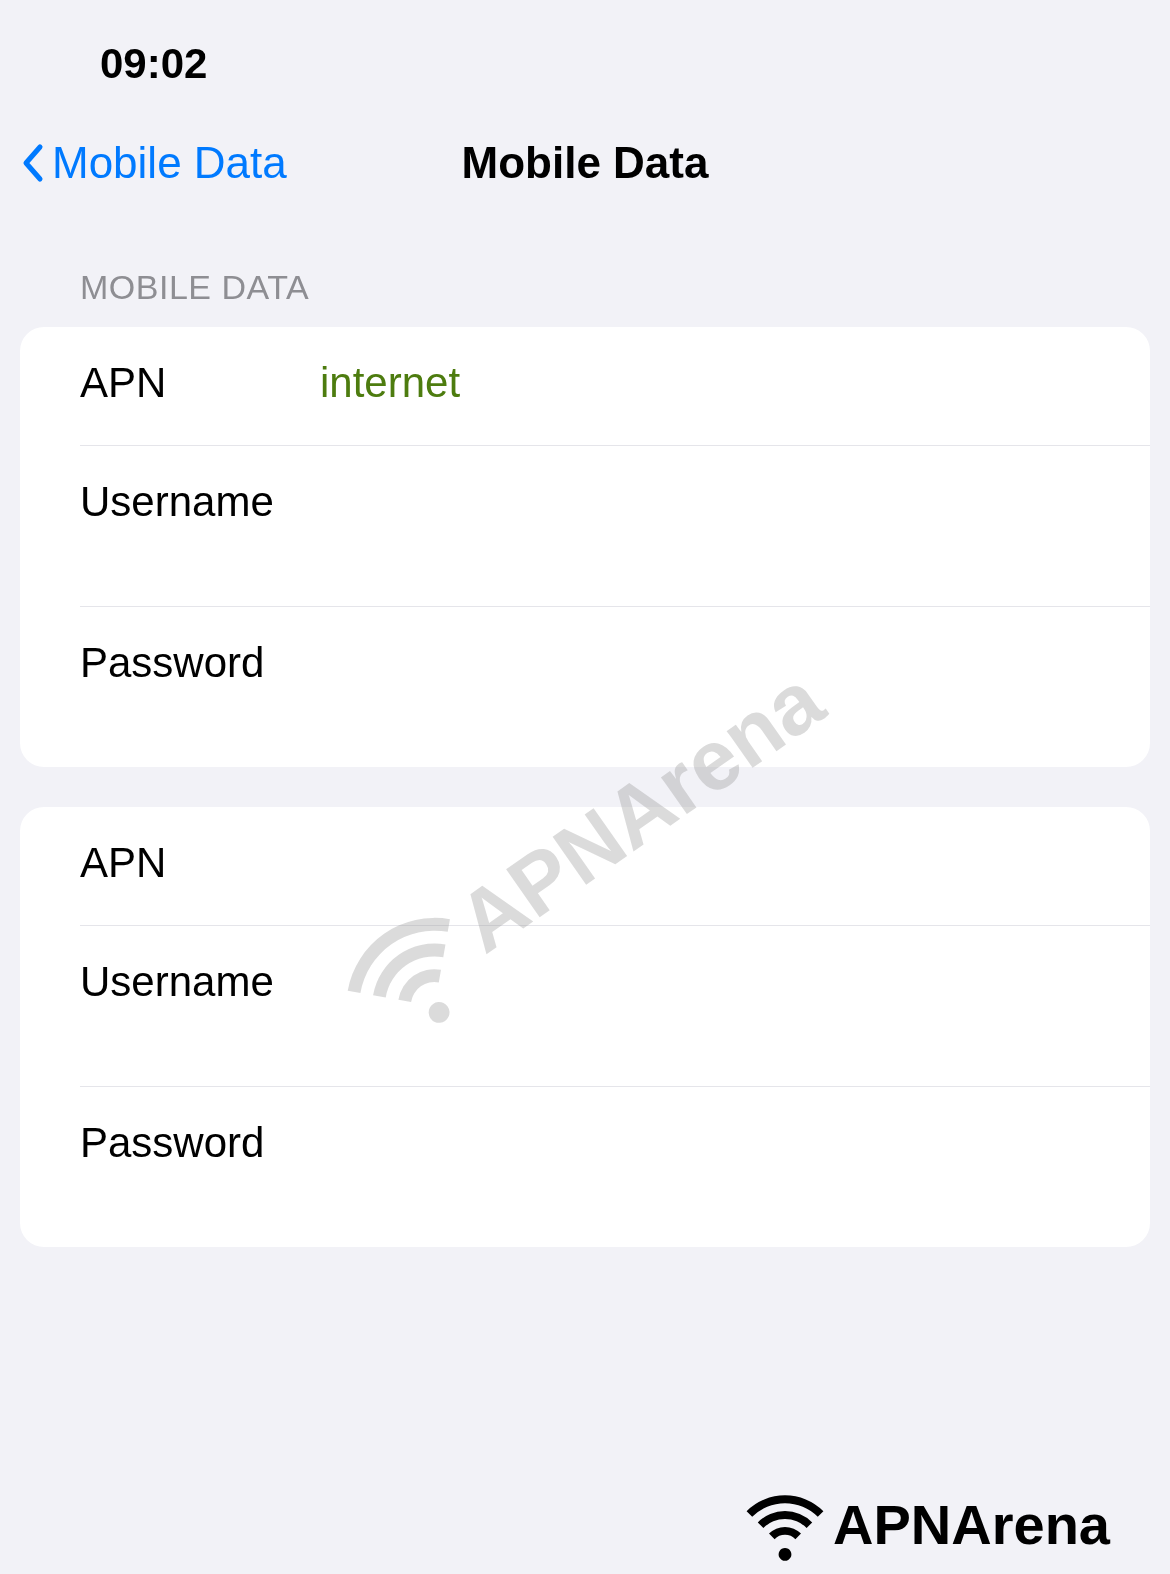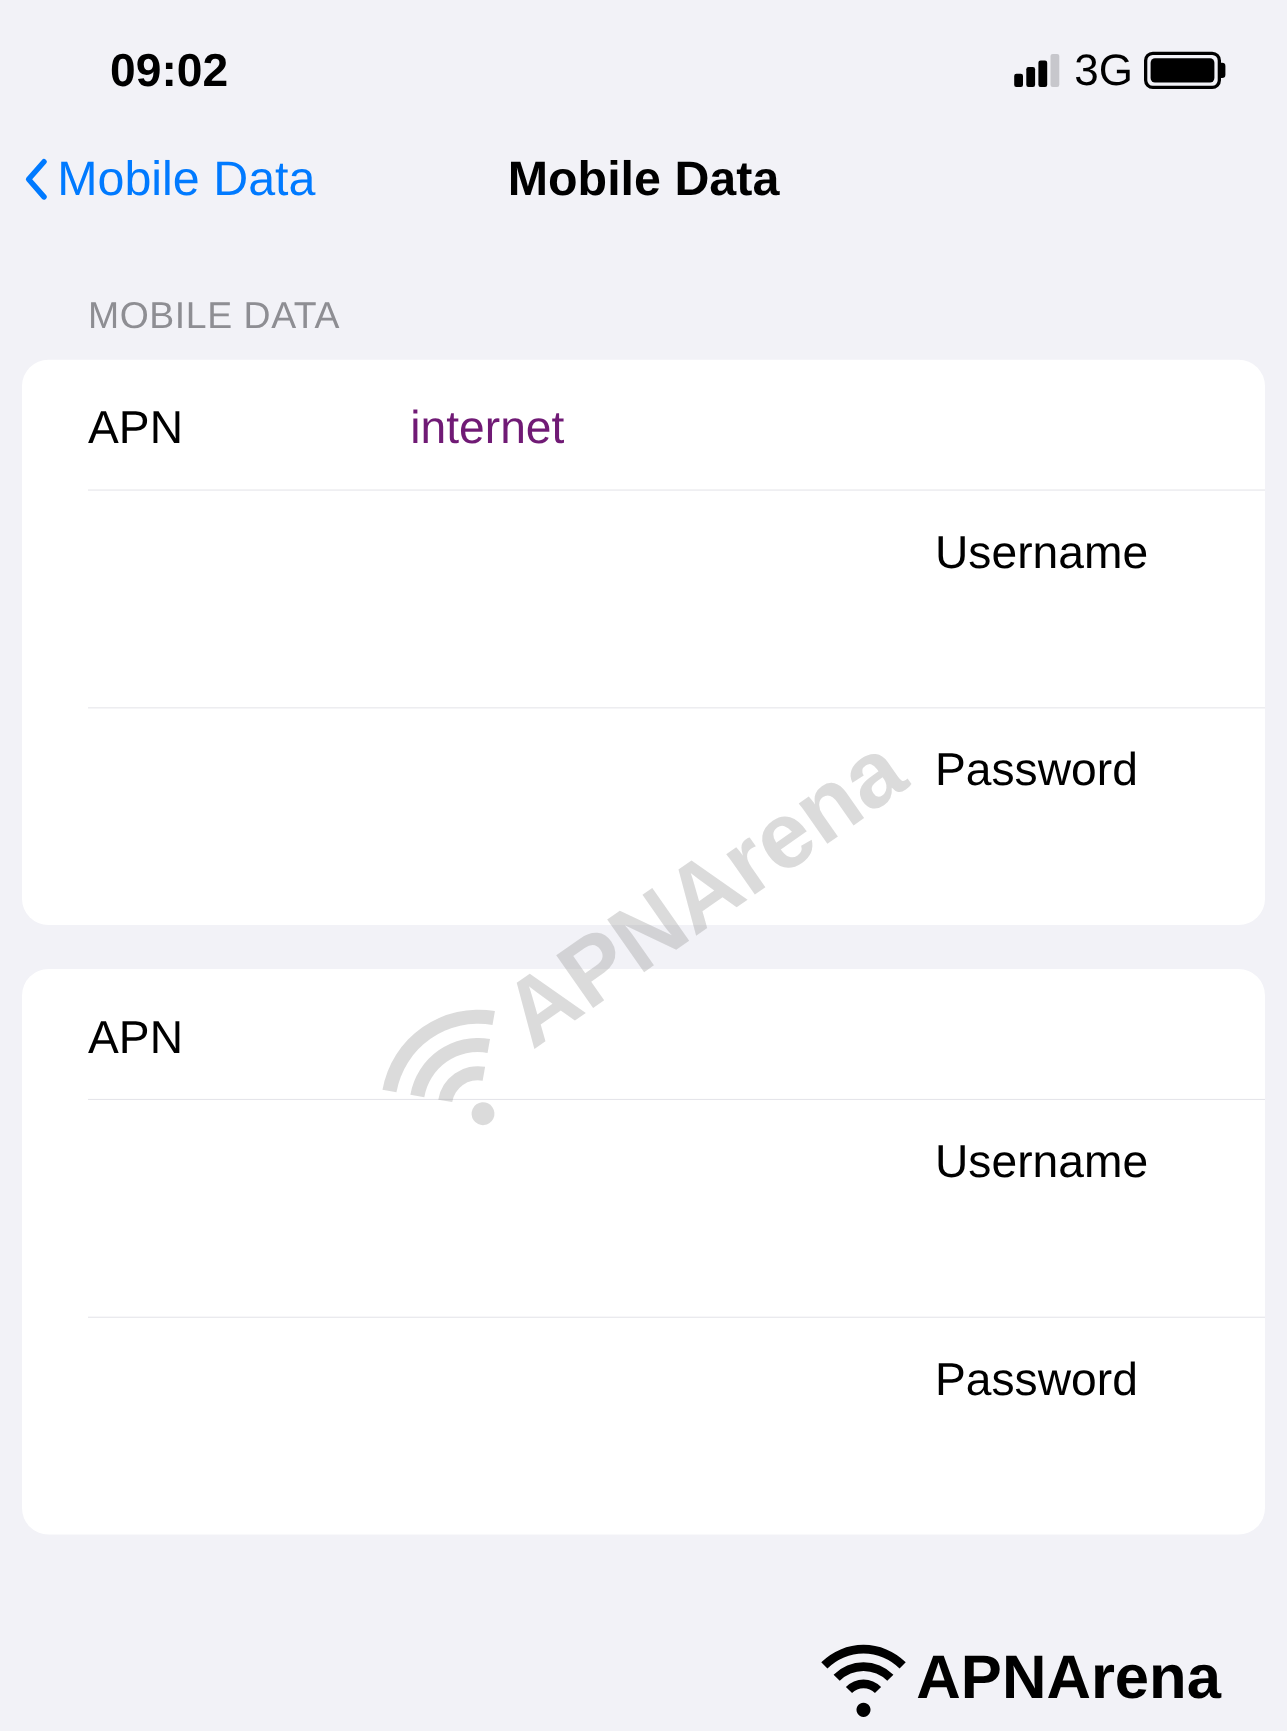--- a/index.html
+++ b/index.html
@@ -114,47 +114,45 @@
       letter-spacing: 0.5px;
     }
     .group {
       background: #fff;
       border-radius: 24px;
       overflow: hidden;
       margin-bottom: 40px;
     }
     .row {
       display: flex;
-      align-items: flex-end;
+      align-items: flex-start;
       padding: 32px 60px;
       min-height: 118px;
-      gap: 37px;
     }
     .row + .row {
       border-top: 1px solid #e5e5ea;
       margin-left: 60px;
       padding-left: 0;
       flex-direction: column;
     }
     .row-label {
       font-size: 42px;
       font-weight: 400;
       color: #000;
       width: 240px;
       flex-shrink: 0;
     }
     .row-input {
       font-size: 42px;
       font-weight: 400;
-      color: #701a75;
+      color: #4d7c0f;
       border: none;
       outline: none;
       background: transparent;
       flex: 1;
-      margin-left: 16px;
     }
     .watermark {
       position: absolute;
       top: 54%;
       left: 50%;
       transform: translate(-50%, -50%) rotate(-35deg);
       display: flex;
       align-items: center;
       color: #999;
       opacity: 0.35;
@@ -181,32 +179,20 @@
       width: 80px;
       height: 80px;
       margin-right: 8px;
     }
   </style>
 </head>
 <body>
 
 <div class="status-bar">
   <div class="status-time">09:02</div>
-  <div class="status-right">
-    <div class="signal-bars">
-      <div class="bar bar1"></div>
-      <div class="bar bar2"></div>
-      <div class="bar bar3"></div>
-      <div class="bar bar4"></div>
-    </div>
-    <div class="network-type">3G</div>
-    <div class="battery">
-      <div class="battery-fill"></div>
-    </div>
-  </div>
 </div>
 
 <div class="nav-bar">
   <div class="back-button">
     <svg class="chevron-back" viewBox="0 0 24 40" fill="none">
       <path d="M20 4 L6 20 L20 36" stroke="#007aff" stroke-width="5" stroke-linecap="round" stroke-linejoin="round"></path>
     </svg>
     <span>Mobile Data</span>
   </div>
   <div class="nav-title">Mobile Data</div>

